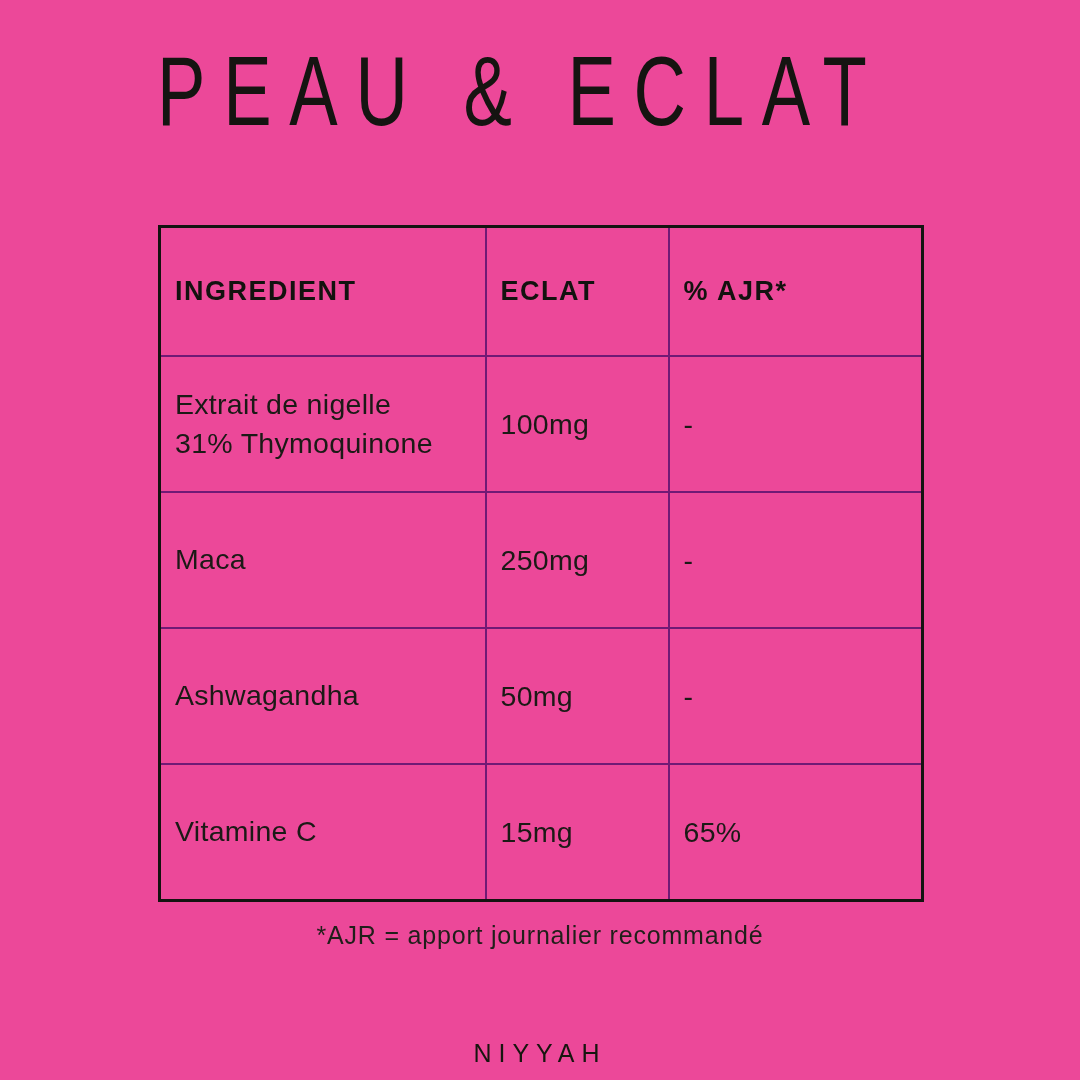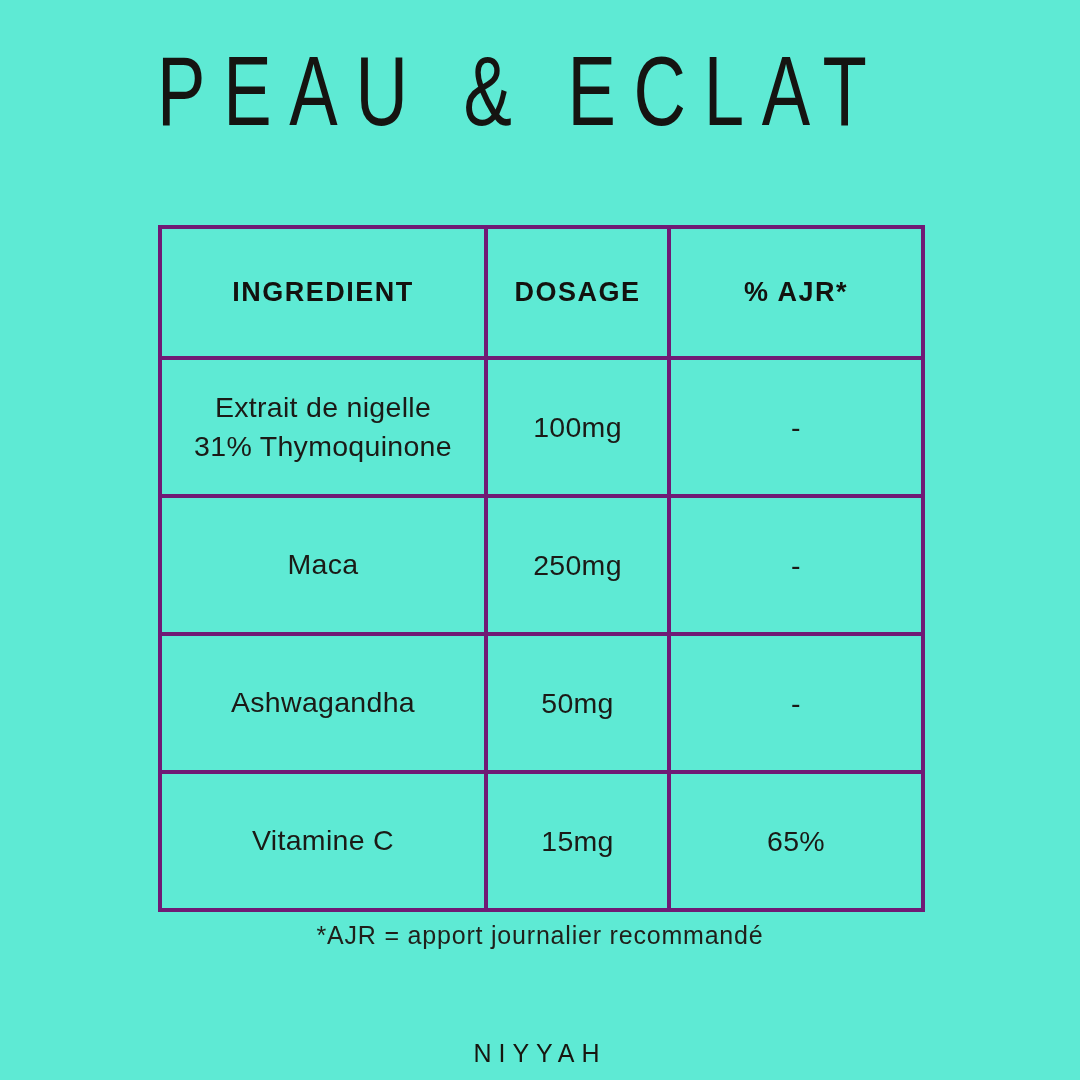--- a/index.html
+++ b/index.html
@@ -4,21 +4,21 @@
 <style>
   html, body {
     margin: 0;
     padding: 0;
     background: #e8e8e8;
   }
   .canvas {
     position: relative;
     width: 1080px;
     height: 1080px;
-    background: #5eead4;
+    background: #ec4899;
     font-family: "Liberation Sans", sans-serif;
     color: #17160F;
     overflow: hidden;
   }
 
   
   .title {
     position: absolute;
     left: 157px;
     top: 38px;
@@ -39,22 +39,22 @@
     top: 225px;
   }
   table.nutrition {
     border-collapse: collapse;
     table-layout: fixed;
     width: 763px;
     border: 3px solid #141310;
   }
   table.nutrition th,
   table.nutrition td {
-    border: 4px solid #701a75;
-    text-align: center;
+    border: 2px solid #701a75;
+    text-align: left;
     vertical-align: middle;
     padding: 0 14px;
     overflow: hidden;
   }
   table.nutrition th {
     height: 127px;
     font-size: 27px;
     font-weight: 700;
     letter-spacing: 1.5px;
     color: #13120F;
@@ -106,21 +106,21 @@
   <div class="table-wrap">
     <table class="nutrition">
       <colgroup>
         <col style="width:326px">
         <col style="width:183px">
         <col style="width:254px">
       </colgroup>
       <thead>
         <tr>
           <th>INGREDIENT</th>
-          <th>DOSAGE</th>
+          <th>ECLAT</th>
           <th>% AJR*</th>
         </tr>
       </thead>
       <tbody>
         <tr>
           <td class="cell-ingredient">Extrait de nigelle
 31% Thymoquinone</td>
           <td>100mg</td>
           <td>-</td>
         </tr>

